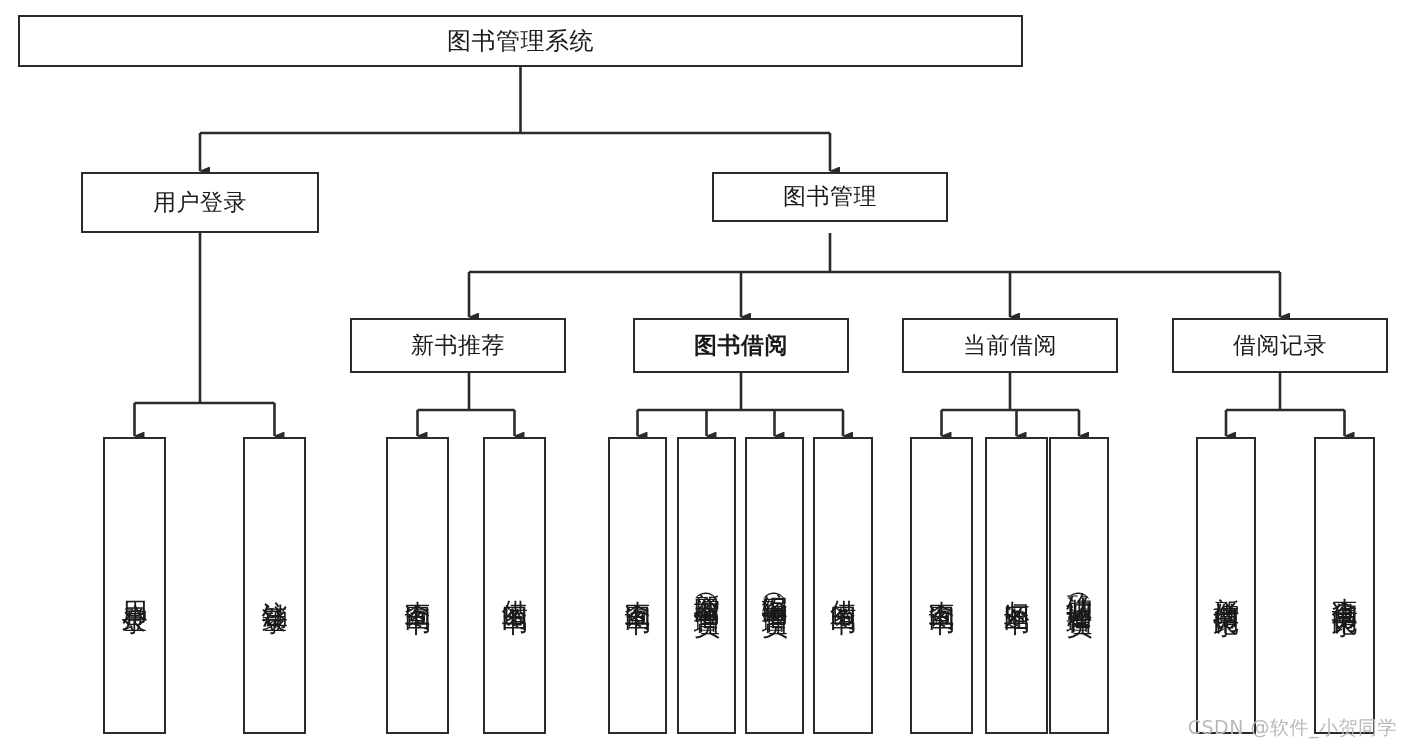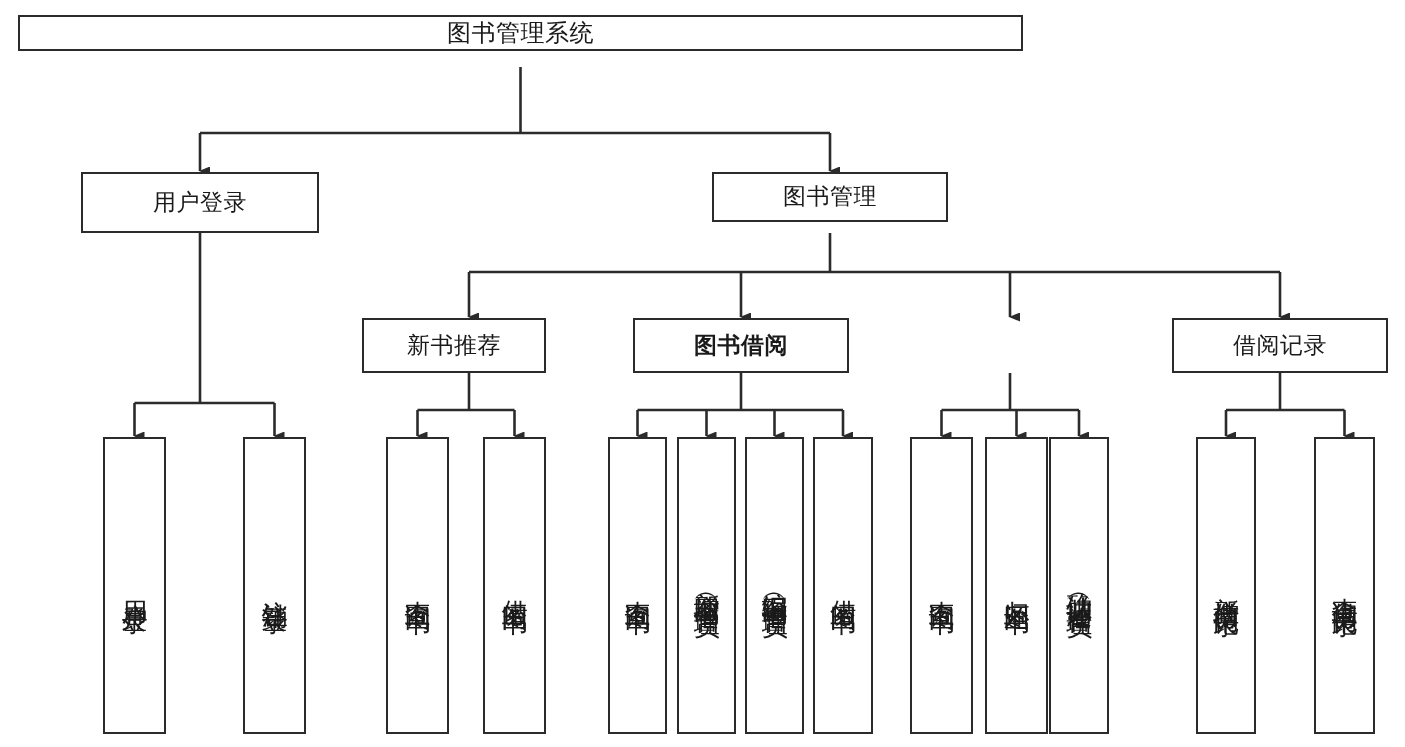--- a/index.html
+++ b/index.html
@@ -116,36 +116,39 @@
         <path d="M 941.5 410 L 941.5 436" marker-end="url(#arrowhead)"></path>
         <path d="M 1016.5 410 L 1016.5 436" marker-end="url(#arrowhead)"></path>
         <path d="M 1079 410 L 1079 436" marker-end="url(#arrowhead)"></path>
         <path d="M 1280 373 L 1280 410"></path>
         <path d="M 1226 410 L 1344.5 410"></path>
         <path d="M 1226 410 L 1226 436" marker-end="url(#arrowhead)"></path>
         <path d="M 1344.5 410 L 1344.5 436" marker-end="url(#arrowhead)"></path>
       </g>
   </svg>
 
-  <div class="node root horiz" style="left: 18px; top: 15px; width: 1005px; height: 36px;">
+  <div class="node root horiz" style="left: 18px; top: 15px; width: 1005px; height: 52px;">
     <span class="node-label">图书管理系统</span>
   </div>
 
   <div class="node horiz" style="left: 81px; top: 172px; width: 238px; height: 61px;">
     <span class="node-label">用户登录</span>
   </div>
   <div class="node horiz" style="left: 712px; top: 172px; width: 236px; height: 50px;">
     <span class="node-label">图书管理</span>
   </div>
 
-  <div class="node horiz" style="left: 362px; top: 318px; width: 184px; height: 55px;">
+  <div class="node horiz" style="left: 350px; top: 318px; width: 216px; height: 55px;">
     <span class="node-label">新书推荐</span>
   </div>
   <div class="node horiz" style="left: 633px; top: 318px; width: 216px; height: 55px; font-weight: bold;">
     <span class="node-label">图书借阅</span>
+  </div>
+  <div class="node horiz" style="left: 902px; top: 318px; width: 216px; height: 55px;">
+    <span class="node-label">当前借阅</span>
   </div>
   <div class="node horiz" style="left: 1172px; top: 318px; width: 216px; height: 55px;">
     <span class="node-label">借阅记录</span>
   </div>
 
   <div class="node vert" style="left: 103px; top: 437px; width: 63px; height: 297px;">
     <span class="node-label">用户登录</span>
   </div>
   <div class="node vert" style="left: 243px; top: 437px; width: 63px; height: 297px;">
     <span class="node-label">注销登录</span>
@@ -181,13 +184,14 @@
     <span class="node-label">确认归还（管理员）</span>
   </div>
 
   <div class="node vert" style="left: 1196px; top: 437px; width: 60px; height: 297px;">
     <span class="node-label">新增借阅记录</span>
   </div>
   <div class="node vert" style="left: 1314px; top: 437px; width: 61px; height: 297px;">
     <span class="node-label">查询借阅记录</span>
   </div>
 
+  <div class="watermark">CSDN @软件_小贺同学</div>
 </div>
 
 </body></html>

